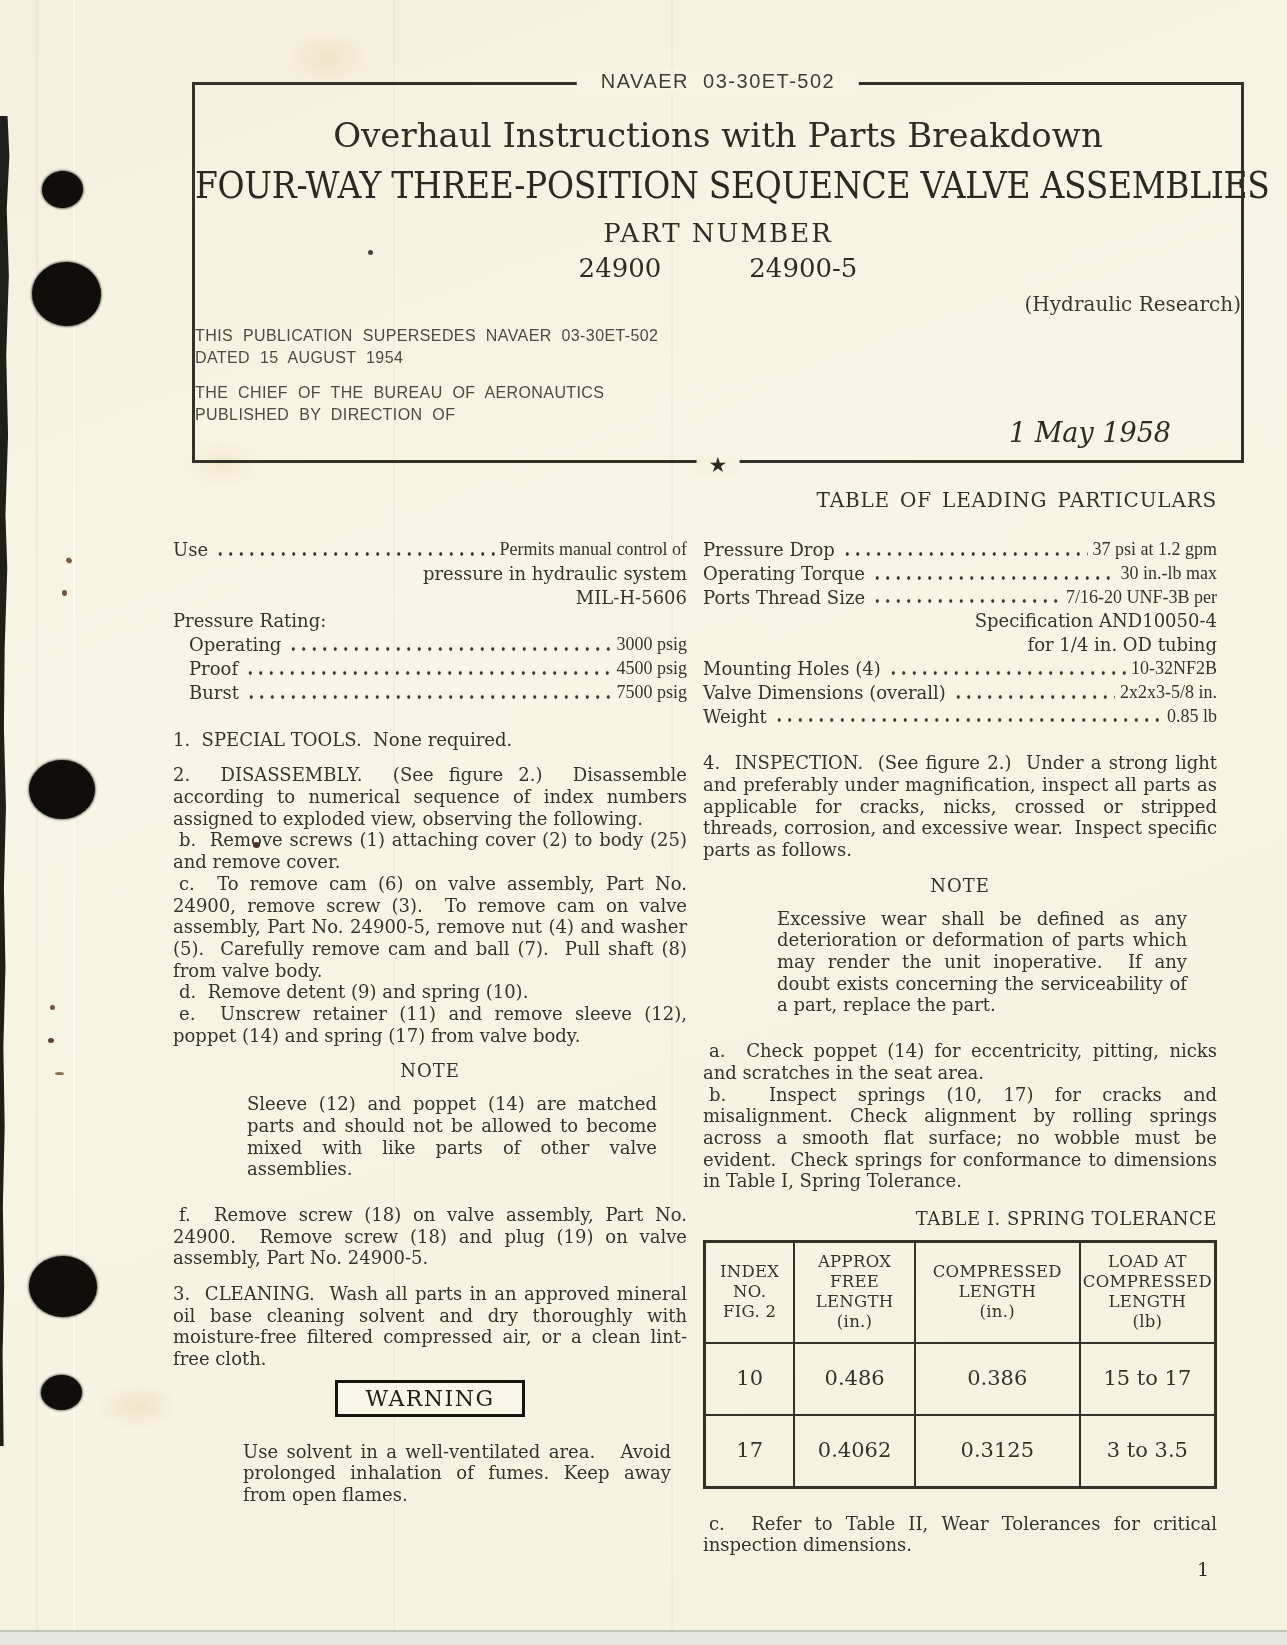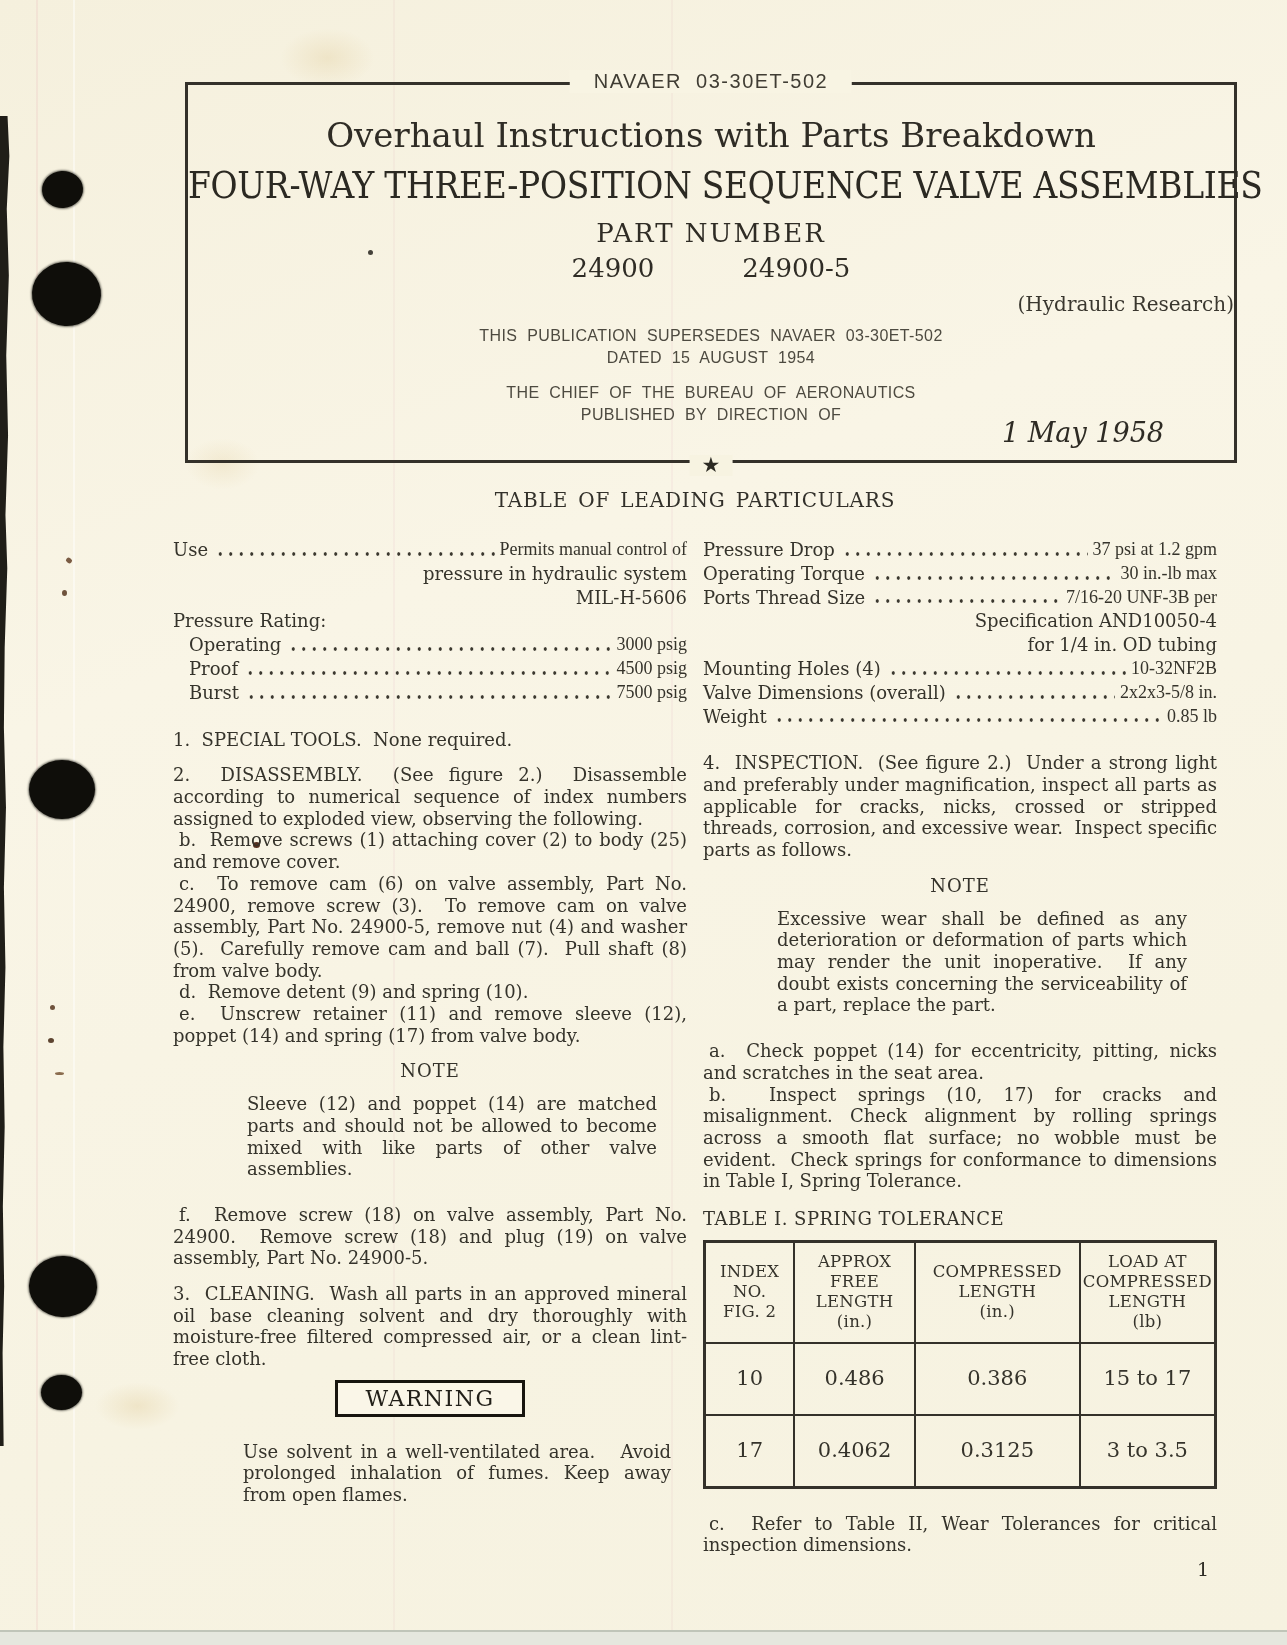--- a/index.html
+++ b/index.html
@@ -34,50 +34,50 @@
   .sp-f { left:48px;  top:1038px; width:6px; height:5px; background:#5d4430; }
   .sp-g { left:55px;  top:1072px; width:9px; height:3px; background:#8a6c4e; }
   .stain { position:absolute; border-radius:50%; pointer-events:none; }
   .st1 { left:280px; top:28px;   width:95px; height:60px; background:radial-gradient(ellipse,rgba(210,178,106,0.20),rgba(210,178,106,0) 70%); }
   .st2 { left:185px; top:438px;  width:75px; height:52px; background:radial-gradient(ellipse,rgba(210,178,106,0.16),rgba(210,178,106,0) 70%); }
   .st3 { left:95px;  top:1382px; width:85px; height:48px; background:radial-gradient(ellipse,rgba(210,178,106,0.22),rgba(210,178,106,0) 70%); }
   .bottom-edge { position:absolute; left:0; right:0; bottom:0; height:13px; background:#e5e7de; border-top:2px solid #c0c5b9; }
 
   
   .header-box {
-    position:absolute; left:185px; top:82px; width:1052px; height:381px;
+    position:absolute; left:192px; top:82px; width:1052px; height:381px;
     border:3px solid #34312a; box-sizing:border-box;
   }
   .doc-number {
     position:absolute; top:-15px; left:50%; transform:translateX(-50%);
     background:#f8f4e3; padding:0 24px; white-space:nowrap;
     font-family:"Liberation Sans","DejaVu Sans",sans-serif;
     font-size:20px; letter-spacing:1.5px; word-spacing:7px; color:#403d34;
   }
   .star-divider {
     position:absolute; bottom:-16px; left:50%; transform:translateX(-50%);
     background:#f7f3e1; padding:0 12px; font-size:21px; color:#2c2a23; line-height:1;
   }
   .t1 { margin-top:30px; text-align:center; font-size:34px; color:#2f2c25; }
   .t2 { margin-top:11px; text-align:center; font-size:33px; letter-spacing:-0.3px;
         white-space:nowrap; transform:scaleY(1.12); color:#2b2922; }
   .pn-label { margin-top:13px; text-align:center; font-size:26px; letter-spacing:2px; color:#2f2c25; }
   .pn-row { margin-top:5px; display:flex; justify-content:center; gap:88px; font-size:26px; color:#2f2c25; }
   .mfr { margin-top:9px; text-align:right; font-size:20px; color:#3a372f; }
   .sans-block {
-    text-align:center; font-family:"Liberation Sans","DejaVu Sans",sans-serif;
+    font-family:"Liberation Sans","DejaVu Sans",sans-serif;
     font-size:16px; line-height:22px; letter-spacing:0.4px; word-spacing:5px; color:#4d4a40;
   }
   .b1 { margin-top:9px; }
   .b2 { margin-top:13px; }
   .issue-date { position:absolute; right:70px; bottom:12px; font-style:italic; font-size:27px; color:#2e2b24; }
 
   
   .content { position:absolute; left:173px; top:488px; width:1044px; }
-  .tlp-heading { text-align:center; font-size:20px; letter-spacing:0.8px; word-spacing:3px; color:#32302a; }
+  .tlp-heading { text-align:right; font-size:20px; letter-spacing:0.8px; word-spacing:3px; color:#32302a; }
   .columns { display:flex; gap:16px; margin-top:26px; }
   .col { flex:1; min-width:0; font-size:18px; line-height:21.7px; }
 
   .leader-row { display:flex; line-height:23.8px; }
   .leader-row .lab { white-space:nowrap; }
   .leader-row .lab.ind { padding-left:16px; }
   .leader-row .fill {
     flex:1; margin:0 5px;
     background:radial-gradient(circle,#3b382f 1.5px,rgba(0,0,0,0) 1.9px);
     background-size:10.5px 4px; background-repeat:repeat-x;
@@ -98,21 +98,21 @@
   .warn-badge {
     position:relative; display:inline-block; background:#faf6e8;
     border:3px solid #17150f; padding:5px 27px 4px; font-size:22px; letter-spacing:1.5px; color:#211f18;
   }
   .warn-badge::after {
     content:""; position:absolute; z-index:-1; left:9px; top:11px; width:102%; height:102%;
     background:#17150f;
     clip-path:polygon(0 0,calc(100% - 16px) 0,100% 50%,100% 100%,0 100%);
   }
 
-  .tbl-caption { margin-top:16px; text-align:left; letter-spacing:0.5px; }
+  .tbl-caption { margin-top:16px; text-align:right; letter-spacing:0.5px; }
   table.spring { width:100%; border-collapse:collapse; margin-top:10px; border:3px solid #34312a; }
   table.spring th, table.spring td {
     border:2.5px solid #34312a; text-align:center; vertical-align:middle;
     font-weight:normal; padding:2px;
   }
   table.spring th { height:95px; font-size:16.5px; line-height:20px; letter-spacing:0.3px; }
   table.spring td { height:66px; font-size:21px; }
 
   .page-number { position:absolute; right:78px; top:1558px; font-size:19px; color:#2f2c25; }
 </style>

